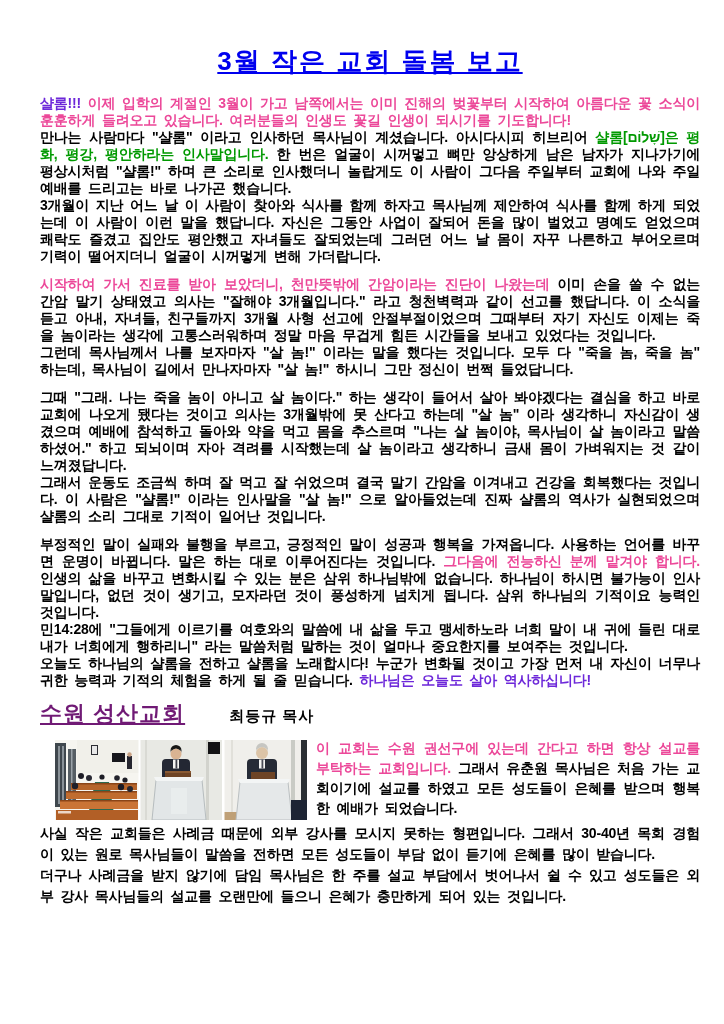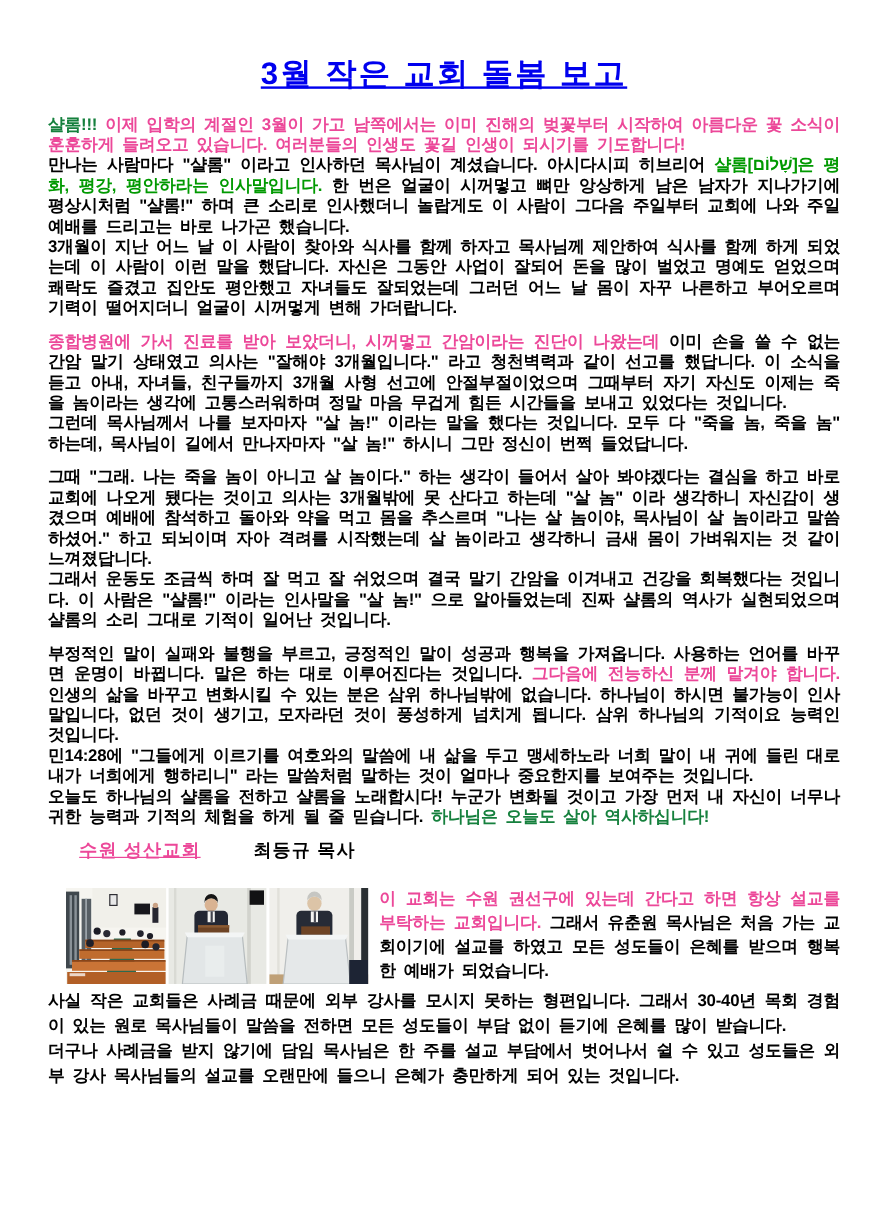--- a/index.html
+++ b/index.html
@@ -12,27 +12,27 @@
   .doc-title{
     margin:0 0 16px 0;text-align:center;
     font-size:26px;letter-spacing:2px;color:#0000ee;text-decoration:underline;
   }
   .body-p{
     margin:0;font-size:14px;line-height:17px;
     text-align:justify;word-spacing:3px;letter-spacing:-0.2px;
   }
   .body-p.gap{margin-top:11px;}
   .c-black{color:#000000}
-  .c-red{color:#15803d}
+  .c-red{color:#6d28d9}
   .c-magenta{color:#ec4899}
   .c-green{color:#009900}
   .section-head{margin-top:10px;height:24px;}
   .church-name{
-    color:#ec4899;font-size:15px;text-decoration:underline;
-    margin-left:26px;letter-spacing:1px;
+    color:#701a75;font-size:22px;text-decoration:underline;
+    margin-left:0;letter-spacing:1px;
   }
   .pastor-name{font-size:15px;margin-left:44px;letter-spacing:1px;}
   .photo-wrap{margin-top:15px;}
   .photo-figure{
     float:left;width:252px;height:80px;margin:2px 9px 3px 15px;
     padding:0;display:block;
   }
   .photo-figure svg{display:block;width:252px;height:80px;}
   .wrap-p{
     margin:0;font-size:14px;line-height:20px;
@@ -48,21 +48,21 @@
 <body>
 
 <div class="page">
 
   <h1 class="doc-title">3월 작은 교회 돌봄 보고</h1>
 
   <div id="top-paragraphs">
       <p class="body-p"><span class="c-red">샬롬!!! </span><span class="c-magenta">이제 입학의 계절인 3월이 가고 남쪽에서는 이미 진해의 벚꽃부터 시작하여 아름다운 꽃 소식이 훈훈하게 들려오고 있습니다. 여러분들의 인생도 꽃길 인생이 되시기를 기도합니다!</span></p>
       <p class="body-p"><span class="c-black">만나는 사람마다 "샬롬" 이라고 인사하던 목사님이 계셨습니다. 아시다시피 히브리어 </span><span class="c-green">샬롬[שָׁלוֹם]은 평화, 평강, 평안하라는 인사말입니다.</span><span class="c-black"> 한 번은 얼굴이 시꺼멓고 뼈만 앙상하게 남은 남자가 지나가기에 평상시처럼 "샬롬!" 하며 큰 소리로 인사했더니 놀랍게도 이 사람이 그다음 주일부터 교회에 나와 주일 예배를 드리고는 바로 나가곤 했습니다.</span></p>
       <p class="body-p"><span class="c-black">3개월이 지난 어느 날 이 사람이 찾아와 식사를 함께 하자고 목사님께 제안하여 식사를 함께 하게 되었는데 이 사람이 이런 말을 했답니다. 자신은 그동안 사업이 잘되어 돈을 많이 벌었고 명예도 얻었으며 쾌락도 즐겼고 집안도 평안했고 자녀들도 잘되었는데 그러던 어느 날 몸이 자꾸 나른하고 부어오르며 기력이 떨어지더니 얼굴이 시꺼멓게 변해 가더랍니다.</span></p>
-      <p class="body-p gap"><span class="c-magenta">종합병원에 가서 진료를 받아 보았더니, 시꺼멓고 간암이라는 진단이 나왔는데</span><span class="c-black"> 이미 손을 쓸 수 없는 간암 말기 상태였고 의사는 "잘해야 3개월입니다." 라고 청천벽력과 같이 선고를 했답니다. 이 소식을 듣고 아내, 자녀들, 친구들까지 3개월 사형 선고에 안절부절이었으며 그때부터 자기 자신도 이제는 죽을 놈이라는 생각에 고통스러워하며 정말 마음 무겁게 힘든 시간들을 보내고 있었다는 것입니다.</span></p>
+      <p class="body-p gap"><span class="c-magenta">시작하여 가서 진료를 받아 보았더니, 천만뜻밖에 간암이라는 진단이 나왔는데</span><span class="c-black"> 이미 손을 쓸 수 없는 간암 말기 상태였고 의사는 "잘해야 3개월입니다." 라고 청천벽력과 같이 선고를 했답니다. 이 소식을 듣고 아내, 자녀들, 친구들까지 3개월 사형 선고에 안절부절이었으며 그때부터 자기 자신도 이제는 죽을 놈이라는 생각에 고통스러워하며 정말 마음 무겁게 힘든 시간들을 보내고 있었다는 것입니다.</span></p>
       <p class="body-p"><span class="c-black">그런데 목사님께서 나를 보자마자 "살 놈!" 이라는 말을 했다는 것입니다. 모두 다 "죽을 놈, 죽을 놈" 하는데, 목사님이 길에서 만나자마자 "살 놈!" 하시니 그만 정신이 번쩍 들었답니다.</span></p>
       <p class="body-p gap"><span class="c-black">그때 "그래. 나는 죽을 놈이 아니고 살 놈이다." 하는 생각이 들어서 살아 봐야겠다는 결심을 하고 바로 교회에 나오게 됐다는 것이고 의사는 3개월밖에 못 산다고 하는데 "살 놈" 이라 생각하니 자신감이 생겼으며 예배에 참석하고 돌아와 약을 먹고 몸을 추스르며 "나는 살 놈이야, 목사님이 살 놈이라고 말씀하셨어." 하고 되뇌이며 자아 격려를 시작했는데 살 놈이라고 생각하니 금새 몸이 가벼워지는 것 같이 느껴졌답니다.</span></p>
       <p class="body-p"><span class="c-black">그래서 운동도 조금씩 하며 잘 먹고 잘 쉬었으며 결국 말기 간암을 이겨내고 건강을 회복했다는 것입니다. 이 사람은 "샬롬!" 이라는 인사말을 "살 놈!" 으로 알아들었는데 진짜 샬롬의 역사가 실현되었으며 샬롬의 소리 그대로 기적이 일어난 것입니다.</span></p>
       <p class="body-p gap"><span class="c-black">부정적인 말이 실패와 불행을 부르고, 긍정적인 말이 성공과 행복을 가져옵니다. 사용하는 언어를 바꾸면 운명이 바뀝니다. 말은 하는 대로 이루어진다는 것입니다. </span><span class="c-magenta">그다음에 전능하신 분께 맡겨야 합니다.</span><span class="c-black"> 인생의 삶을 바꾸고 변화시킬 수 있는 분은 삼위 하나님밖에 없습니다. 하나님이 하시면 불가능이 인사말입니다, 없던 것이 생기고, 모자라던 것이 풍성하게 넘치게 됩니다. 삼위 하나님의 기적이요 능력인 것입니다.</span></p>
       <p class="body-p"><span class="c-black">민14:28에 "그들에게 이르기를 여호와의 말씀에 내 삶을 두고 맹세하노라 너희 말이 내 귀에 들린 대로 내가 너희에게 행하리니" 라는 말씀처럼 말하는 것이 얼마나 중요한지를 보여주는 것입니다.</span></p>
       <p class="body-p"><span class="c-black">오늘도 하나님의 샬롬을 전하고 샬롬을 노래합시다! 누군가 변화될 것이고 가장 먼저 내 자신이 너무나 귀한 능력과 기적의 체험을 하게 될 줄 믿습니다. </span><span class="c-red">하나님은 오늘도 살아 역사하십니다!</span></p>
     </div>
 
   <div class="section-head">
     <span class="church-name">수원 성산교회</span><span class="pastor-name">최등규 목사</span>

